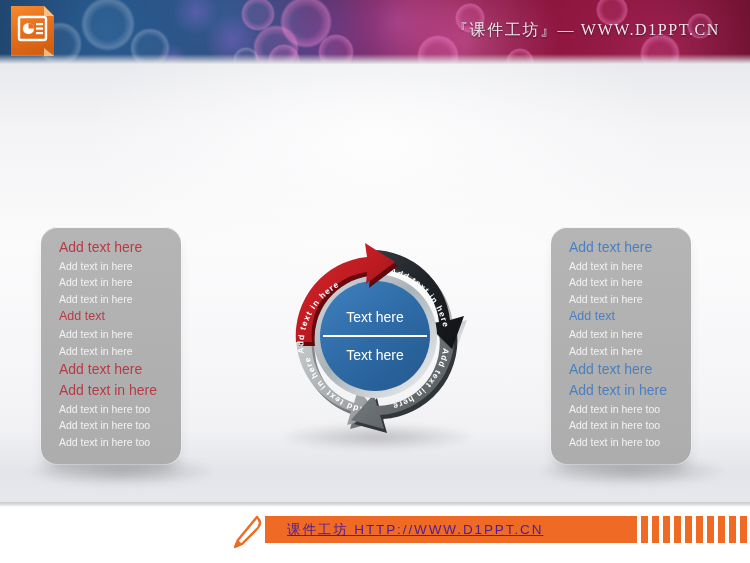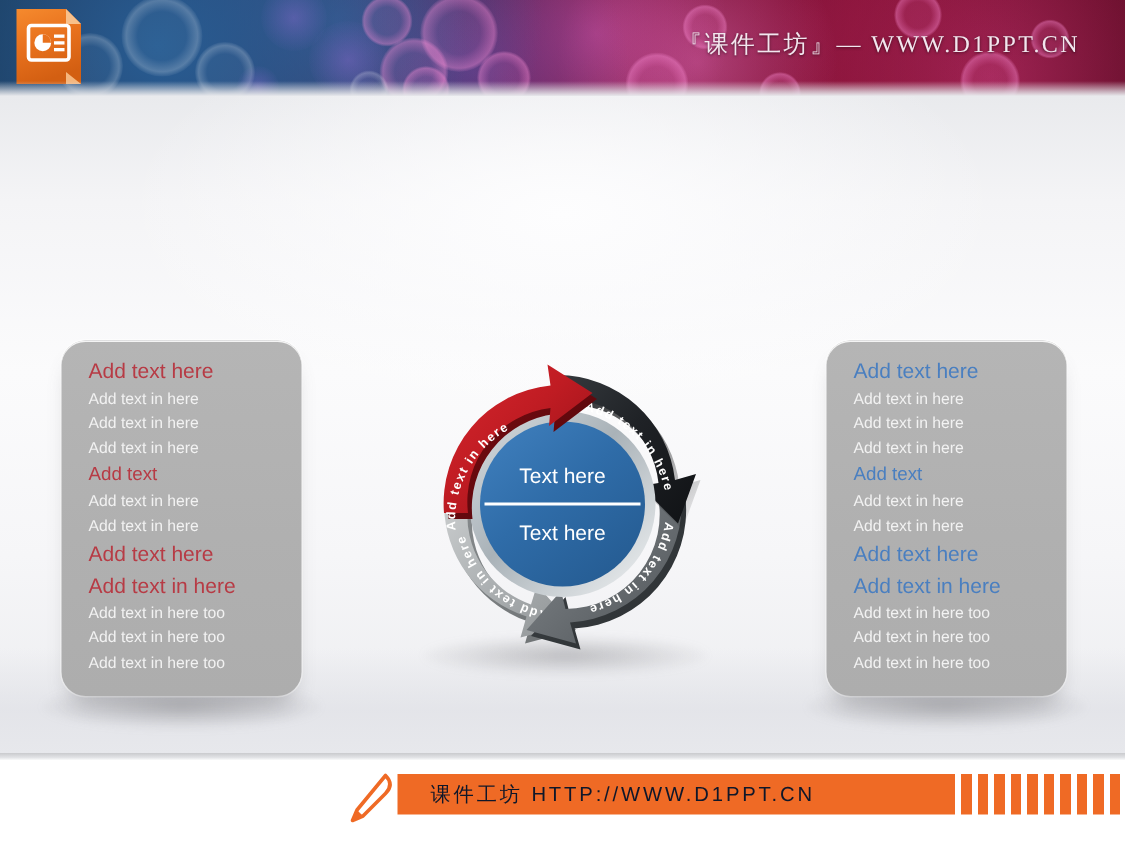--- a/index.html
+++ b/index.html
@@ -64,21 +64,21 @@
       linear-gradient(to bottom, #e9eaed 0%, #f4f4f6 16%, #fbfbfc 42%, #f6f6f8 70%, #ebecef 100%);
   }
   #stage-floor {
     position:absolute; left:0; bottom:0; width:750px; height:70px;
     background: linear-gradient(to bottom, rgba(228,229,233,0) 0%, rgba(226,227,232,0.85) 60%, rgba(231,232,236,1) 100%);
   }
 
   
   .panel {
     position: absolute;
-    width: 160px;
+    width: 140px;
     height: 237px;
     border-radius: 16px;
     background: linear-gradient(to bottom, #b5b5b5 0%, #b0b0b0 55%, #adadad 100%);
     box-shadow: 0 1px 0 rgba(255,255,255,0.85) inset,
                 0 10px 14px -6px rgba(90,90,95,0.33),
                 0 0 0 1px rgba(255,255,255,0.55);
   }
   #panel-left  { left: 41px;  top: 163px; }
   #panel-right { left: 551px; top: 163px; }
 
@@ -162,25 +162,26 @@
   #footer-band {
     position: absolute;
     left: 265px; top: 14px;
     height: 27px; width: 365px;
     background: #ef6a25;
   }
   #footer-band-text {
     position:absolute;
     left: 22px; top: 50%;
     transform: translateY(-50%);
-    color: #0f172a;
+    color: #4c1d95;
     font-size: 13.5px;
     letter-spacing: 1.9px;
     font-family: "Liberation Sans", sans-serif;
     white-space: nowrap;
+    text-decoration: underline;
   }
   #footer-stripes {
     position: absolute;
     left: 630px; top: 14px;
     height: 27px; width: 120px;
     background: repeating-linear-gradient(to right,
         #ef6a25 0px, #ef6a25 7px,
         #ffffff 7px, #ffffff 11px);
   }
   #footer-pen {

